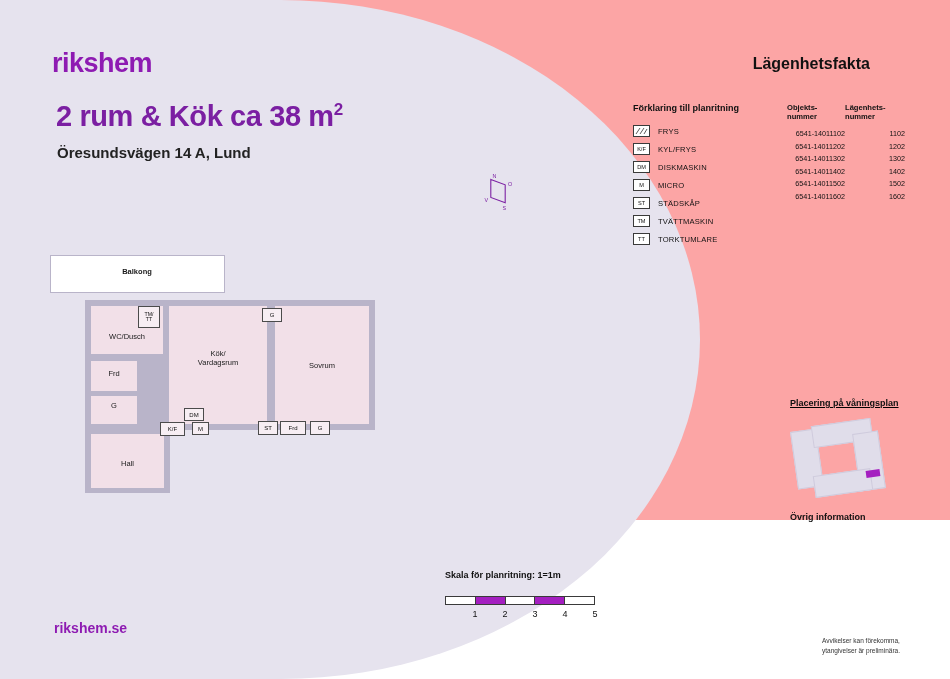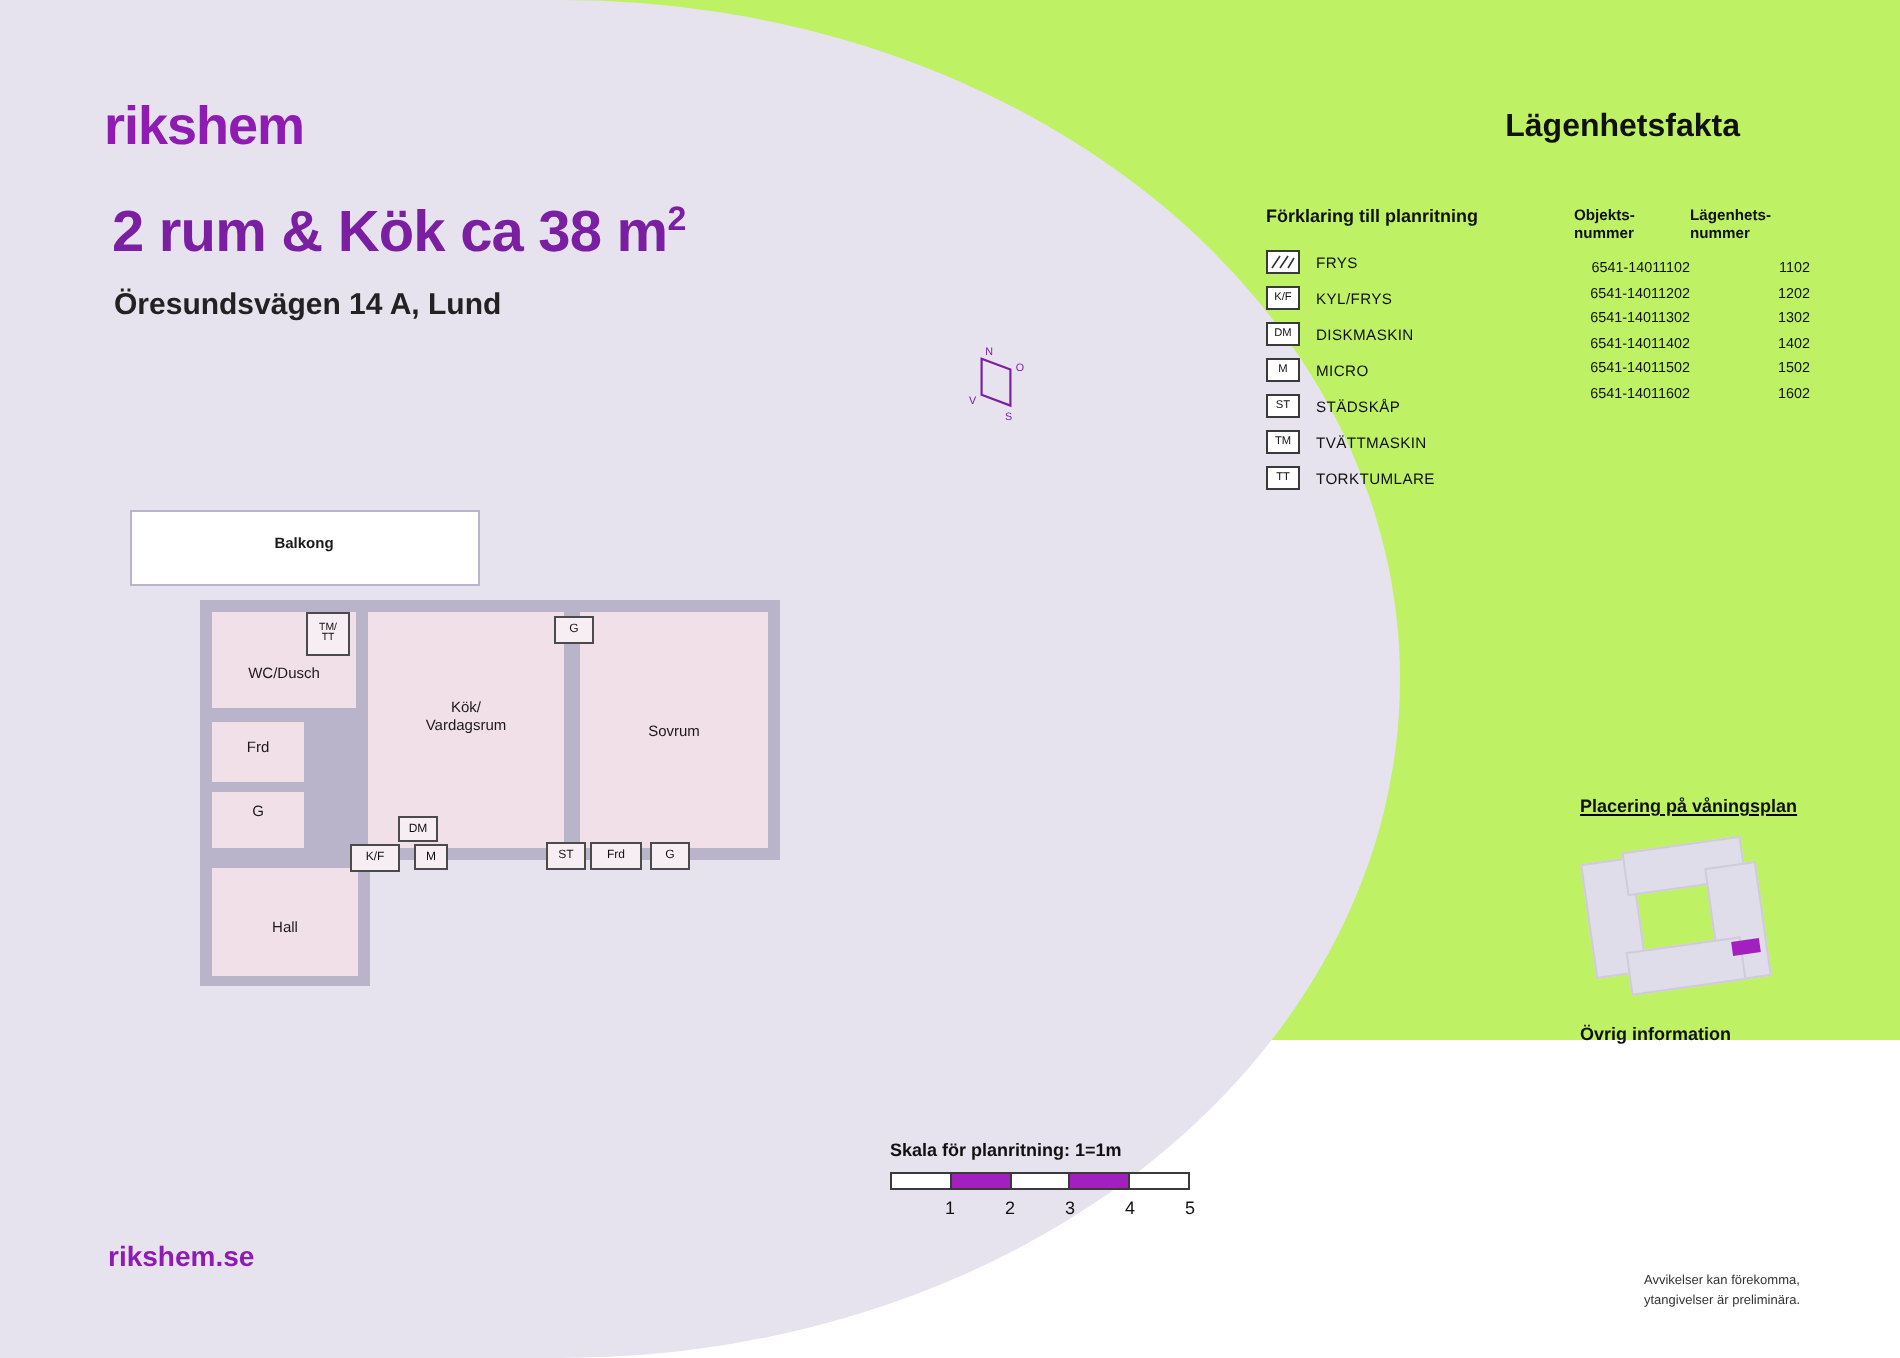--- a/index.html
+++ b/index.html
@@ -5,21 +5,21 @@
   * { box-sizing: border-box; margin: 0; padding: 0; }
   html, body {
     width: 950px; height: 679px;
     font-family: "Liberation Sans", sans-serif;
     background: #ffffff;
     overflow: hidden;
   }
   #page {
     position: relative;
     width: 950px; height: 520px;
-    background: #bef264;
+    background: #fca5a5;
   }
   
   .left-panel {
     position: absolute;
     left: 0; top: 0;
     width: 700px; height: 679px;
     background: #e6e3ee;
     border-top-right-radius: 420px 340px;
     border-bottom-right-radius: 420px 340px;
     overflow: hidden;
@@ -52,21 +52,21 @@
     position: absolute;
     left: 54px; top: 620px;
     font-size: 14px;
     font-weight: bold;
     color: #8E1BB2;
   }
 
   
   .floorplan {
     position: absolute;
-    left: 95px; top: 250px;
+    left: 80px; top: 250px;
     width: 300px; height: 250px;
   }
   .fp-wall { position: absolute; background: #b9b4c9; }
   .fp-room {
     position: absolute;
     background: #f2e0e8;
     border: 1px solid #b9b4c9;
   }
   .fp-balcony {
     position: absolute;
@@ -96,21 +96,21 @@
   .fp-box.two { font-size: 5.2px; flex-direction: column; }
   .compass {
     position: absolute;
     left: 480px; top: 172px;
     width: 36px; height: 40px;
     color: #7b1fa2;
   }
 
   
   .scale-wrap { position: absolute; left: 445px; top: 570px; }
-  .scale-title { font-size: 9px; font-weight: bold; color: #111; margin-bottom: 6px; }
+  .scale-title { font-size: 9px; font-weight: bold; color: #111; margin-bottom: 16px; }
   .scale-bar {
     position: relative;
     width: 150px; height: 9px;
     border: 1px solid #3a3a3a;
     background: #ffffff;
     display: flex;
   }
   .scale-seg { flex: 1; border-right: 1px solid #3a3a3a; }
   .scale-seg:last-child { border-right: none; }
   .scale-seg.filled { background: #a41fc0; }

